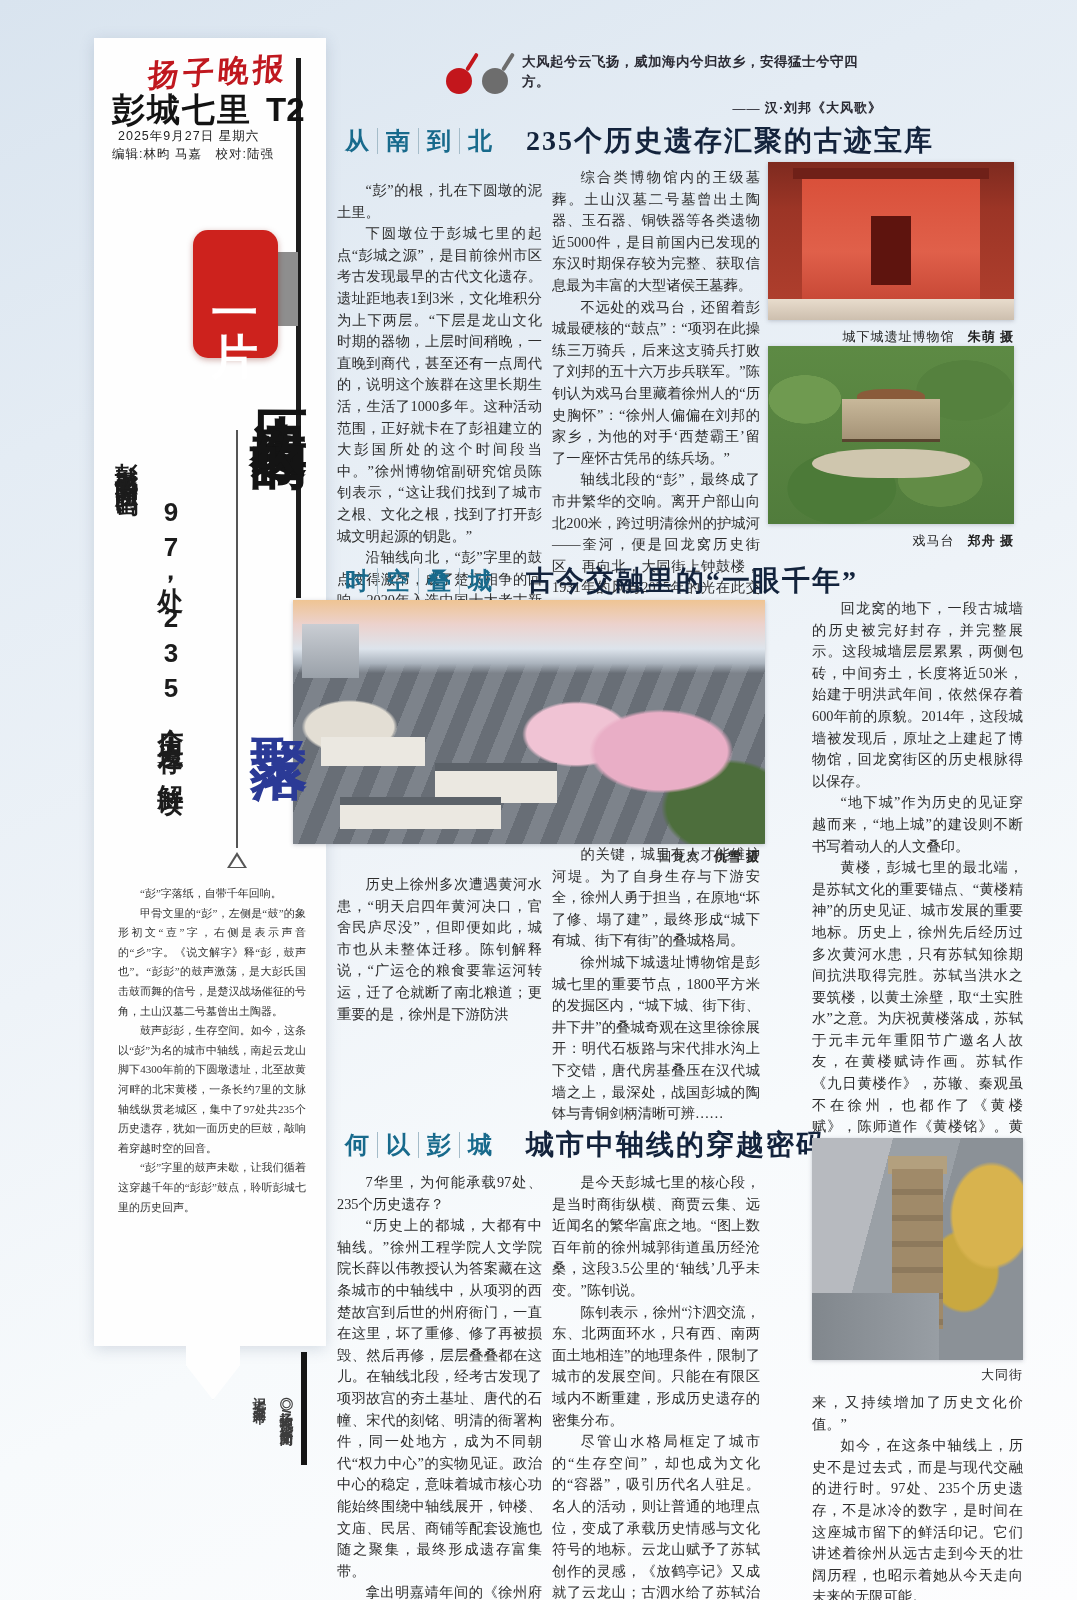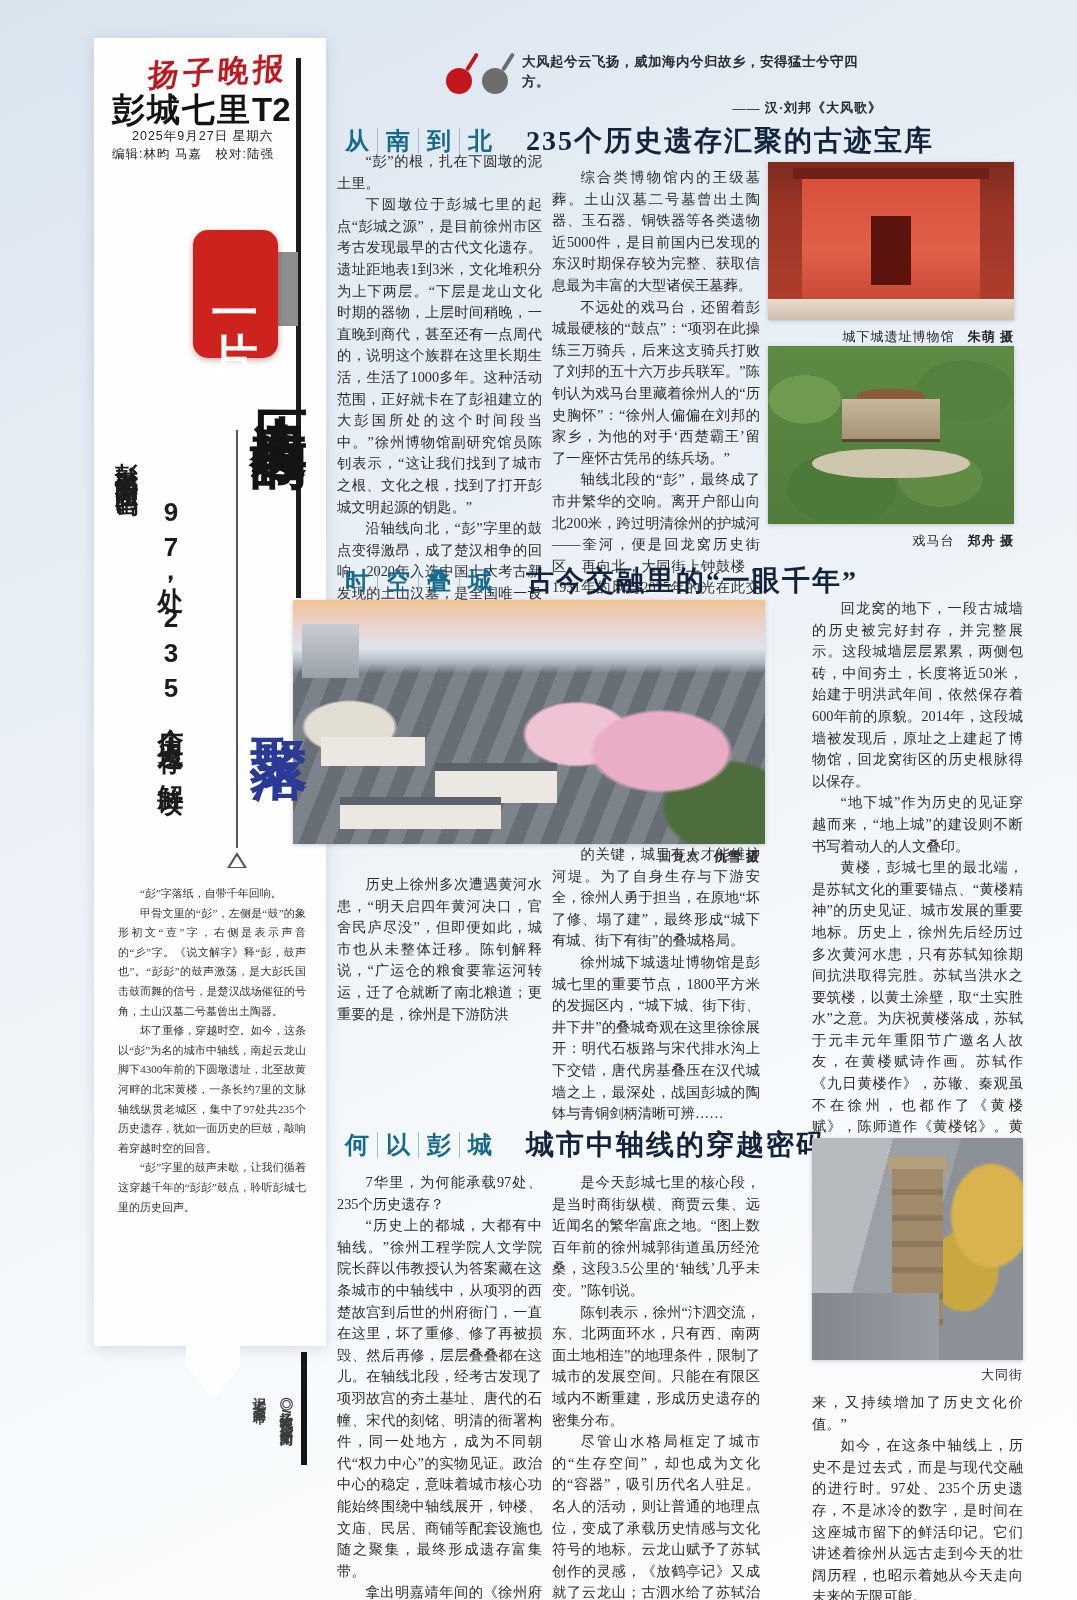--- a/index.html
+++ b/index.html
@@ -12,25 +12,25 @@
   
   .card{left:94px;top:38px;width:232px;height:1308px;background:#fefefe;
         box-shadow:0 3px 14px rgba(60,85,115,.18);}
   .card-tail{left:186px;top:1344px;width:54px;height:56px;background:#fefefe;
         clip-path:polygon(0 0,100% 0,100% 38%,50% 100%,0 38%);
         box-shadow:0 3px 8px rgba(60,85,115,.2);}
   
   .logo{left:148px;top:50px;width:190px;font-family:"Liberation Serif",serif;
         font-weight:900;font-size:31px;color:#c0181f;letter-spacing:4px;
         transform:rotate(-3deg) skewX(-7deg);}
-  .edition-row{left:112px;top:88px;width:210px;display:flex;align-items:baseline;
+  .edition-row{left:112px;top:88px;width:210px;display:flex;gap:14px;align-items:baseline;
         font-family:"Liberation Sans",sans-serif;font-weight:900;color:#131313;}
   .edition{font-size:33px;letter-spacing:2px;}
   .pageno{font-size:33px;}
-  .date{left:132px;top:128px;font-size:12.5px;color:#222;font-family:"Liberation Sans",sans-serif;letter-spacing:1px;}
+  .date{left:118px;top:128px;font-size:12.5px;color:#222;font-family:"Liberation Sans",sans-serif;letter-spacing:1px;}
   .editors{left:112px;top:146px;font-size:12.5px;color:#222;font-family:"Liberation Sans",sans-serif;letter-spacing:1px;}
   .rule-v{left:296px;top:58px;width:5px;height:540px;background:#1d1d1d;}
   
   .qicon{left:446px;top:52px;width:70px;height:44px;}
   .qmark{position:absolute;bottom:2px;width:26px;height:26px;border-radius:50%;}
   .qmark.red{left:0;background:#c3161c;}
   .qmark.gray{left:36px;background:#6d6d6d;}
   .qmark::before{content:"";position:absolute;right:-2px;top:-16px;width:4px;height:20px;
         transform:rotate(32deg);border-radius:2px;background:inherit;}
   .qmark.red::before{background:#c3161c;}
@@ -159,41 +159,41 @@
   <div class="abs bigtitle black">历史遗存的</div>
   <div class="abs bigtitle blue">聚落</div>
   <div class="abs deck right">97处，235个历史遗存，解读</div>
   <div class="abs deck left">彭城七里的时间密码</div>
   <div class="abs deck-line"></div>
   <div class="deck-arrow"></div>
 
   <div class="col intro">
     <p>“彭”字落纸，自带千年回响。</p>
     <p>甲骨文里的“彭”，左侧是“鼓”的象形初文“壴”字，右侧是表示声音的“彡”字。《说文解字》释“彭，鼓声也”。“彭彭”的鼓声激荡，是大彭氏国击鼓而舞的信号，是楚汉战场催征的号角，土山汉墓二号墓曾出土陶器。</p>
-    <p>坏了重修，穿越时空。如今，这条以“彭”为名的城市中轴线，南起云龙山脚下4300年前的下圆墩遗址，北至故黄河畔的北宋黄楼，一条长约7里的文脉轴线纵贯老城区，集中了97处共235个历史遗存，犹如一面历史的巨鼓，敲响着穿越时空的回音。</p>
+    <p>鼓声彭彭，生存空间。如今，这条以“彭”为名的城市中轴线，南起云龙山脚下4300年前的下圆墩遗址，北至故黄河畔的北宋黄楼，一条长约7里的文脉轴线纵贯老城区，集中了97处共235个历史遗存，犹如一面历史的巨鼓，敲响着穿越时空的回音。</p>
     <p>“彭”字里的鼓声未歇，让我们循着这穿越千年的“彭彭”鼓点，聆听彭城七里的历史回声。</p>
   </div>
 
   <div class="abs byline-bar"></div>
   <div class="abs byline">
     <p>◎扬子晚报/紫牛新闻</p>
     <p>记者 金雨希</p>
   </div>
 
   <div class="sec-head" style="left:337px;top:122px;">
     <div class="sec-label">
       <span>从</span>
       <span>南</span>
       <span>到</span>
       <span>北</span>
     </div>
     <div class="sec-title">235个历史遗存汇聚的古迹宝库</div>
   </div>
 
-  <div class="col" style="left:337px;top:151px;width:205px;">
+  <div class="col" style="left:337px;top:180px;width:205px;">
     <p>“彭”的根，扎在下圆墩的泥土里。</p>
     <p>下圆墩位于彭城七里的起点“彭城之源”，是目前徐州市区考古发现最早的古代文化遗存。遗址距地表1到3米，文化堆积分为上下两层。“下层是龙山文化时期的器物，上层时间稍晚，一直晚到商代，甚至还有一点周代的，说明这个族群在这里长期生活，生活了1000多年。这种活动范围，正好就卡在了彭祖建立的大彭国所处的这个时间段当中。”徐州博物馆副研究馆员陈钊表示，“这让我们找到了城市之根、文化之根，找到了打开彭城文明起源的钥匙。”</p>
     <p>沿轴线向北，“彭”字里的鼓点变得激昂，成了楚汉相争的回响。2020年入选中国十大考古新发现的土山汉墓，是全国唯一设在市级</p>
   </div>
   <div class="col" style="left:552px;top:167px;width:208px;">
     <p>综合类博物馆内的王级墓葬。土山汉墓二号墓曾出土陶器、玉石器、铜铁器等各类遗物近5000件，是目前国内已发现的东汉时期保存较为完整、获取信息最为丰富的大型诸侯王墓葬。</p>
     <p>不远处的戏马台，还留着彭城最硬核的“鼓点”：“项羽在此操练三万骑兵，后来这支骑兵打败了刘邦的五十六万步兵联军。”陈钊认为戏马台里藏着徐州人的“历史胸怀”：“徐州人偏偏在刘邦的家乡，为他的对手‘西楚霸王’留了一座怀古凭吊的练兵场。”</p>
     <p>轴线北段的“彭”，最终成了市井繁华的交响。离开户部山向北200米，跨过明清徐州的护城河——奎河，便是回龙窝历史街区。再向北，大同街上钟鼓楼，1931年的风与2025年的光在此交织。</p>
   </div>
 

